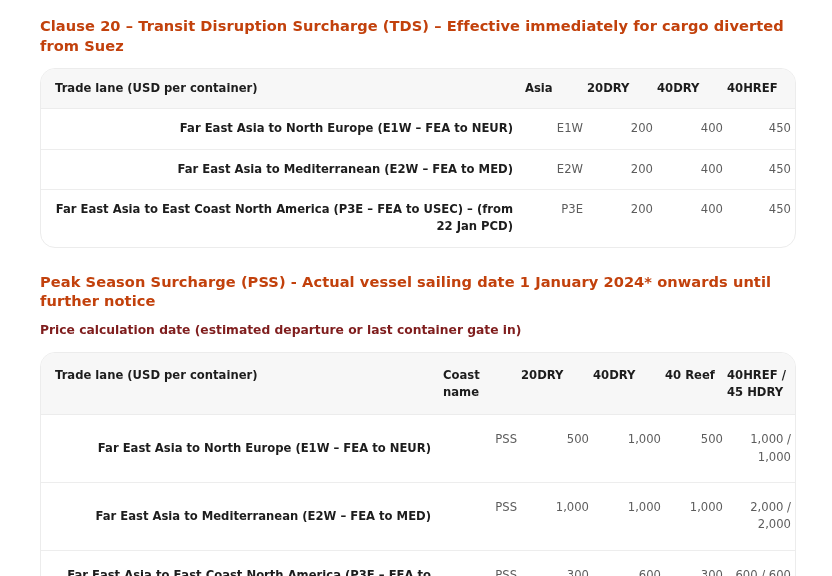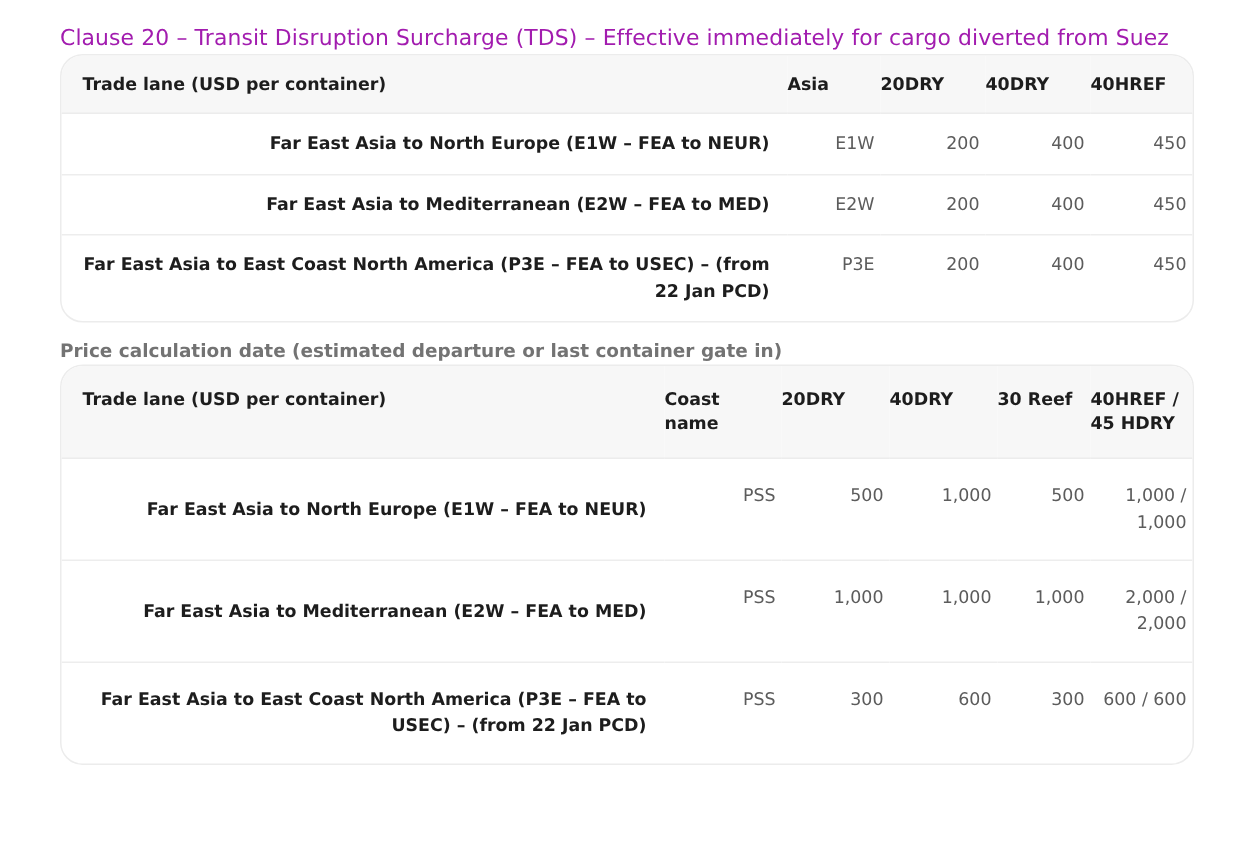--- a/index.html
+++ b/index.html
@@ -14,40 +14,41 @@
     color: #1d1d1d;
     overflow: hidden;
   }
   .page {
     padding: 8px 36px 0 40px;
     box-sizing: border-box;
   }
 
   .section-heading {
     font-size: 14.6px;
-    font-weight: 400;
-    color: #a21caf;
+    font-weight: 700;
+    color: #c2410c;
     line-height: 1.35;
     margin: 8px 0 0 0;
     letter-spacing: 0.005em;
   }
   .section-subheading {
     font-size: 12.3px;
     font-weight: 700;
-    color: #737373;
+    color: #7f1d1d;
     line-height: 1.35;
     margin: 11px 0 0 0;
   }
 
   .table-card {
     border: 1px solid #ececec;
     border-radius: 15px;
     background: #ffffff;
     box-sizing: border-box;
     width: 756px;
+    margin-top: 13px;
     overflow: hidden;
   }
   .tbl {
     width: 100%;
     border-collapse: collapse;
     table-layout: fixed;
   }
   .tbl thead tr {
     background: #f7f7f7;
   }
@@ -150,40 +151,41 @@
           <td class="lane">Far East Asia to East Coast North America (P3E – FEA to USEC) – (from 22 Jan PCD)</td>
           <td class="val top">P3E</td>
           <td class="val top">200</td>
           <td class="val top">400</td>
           <td class="val top">450</td>
         </tr>
       </tbody>
     </table>
   </div>
 
+  <h2 class="section-heading" style="margin-top:24px;">Peak Season Surcharge (PSS) - Actual vessel sailing date 1 January 2024* onwards until further notice</h2>
 
   <div class="section-subheading">Price calculation date (estimated departure or last container gate in)</div>
 
   <div class="table-card">
     <table class="tbl t2">
       <colgroup>
         <col class="c-lane">
           <col class="c-a">
           <col class="c-b">
           <col class="c-c">
           <col class="c-d">
           <col class="c-e">
       </colgroup>
       <thead>
         <tr>
           <th>Trade lane (USD per container)</th>
           <th>Coast name</th>
           <th>20DRY</th>
           <th>40DRY</th>
-          <th>30 Reef</th>
+          <th>40 Reef</th>
           <th>40HREF / 45 HDRY</th>
         </tr>
       </thead>
       <tbody>
         <tr>
           <td class="lane">Far East Asia to North Europe (E1W – FEA to NEUR)</td>
           <td class="val top">PSS</td>
           <td class="val top">500</td>
           <td class="val top">1,000</td>
           <td class="val top">500</td>

